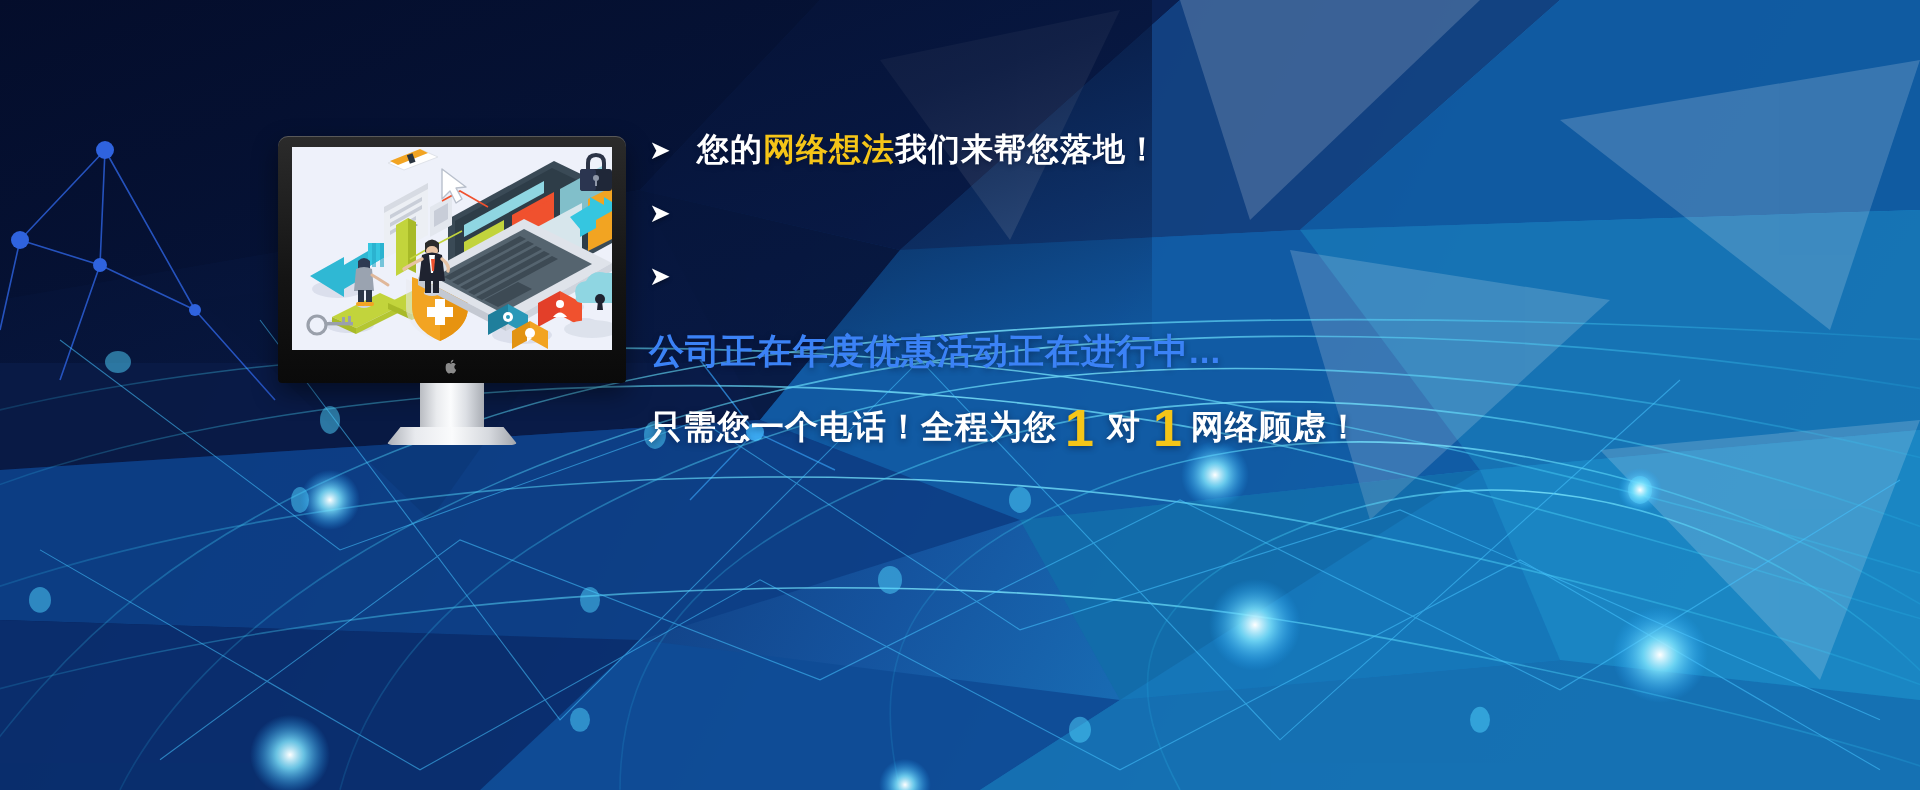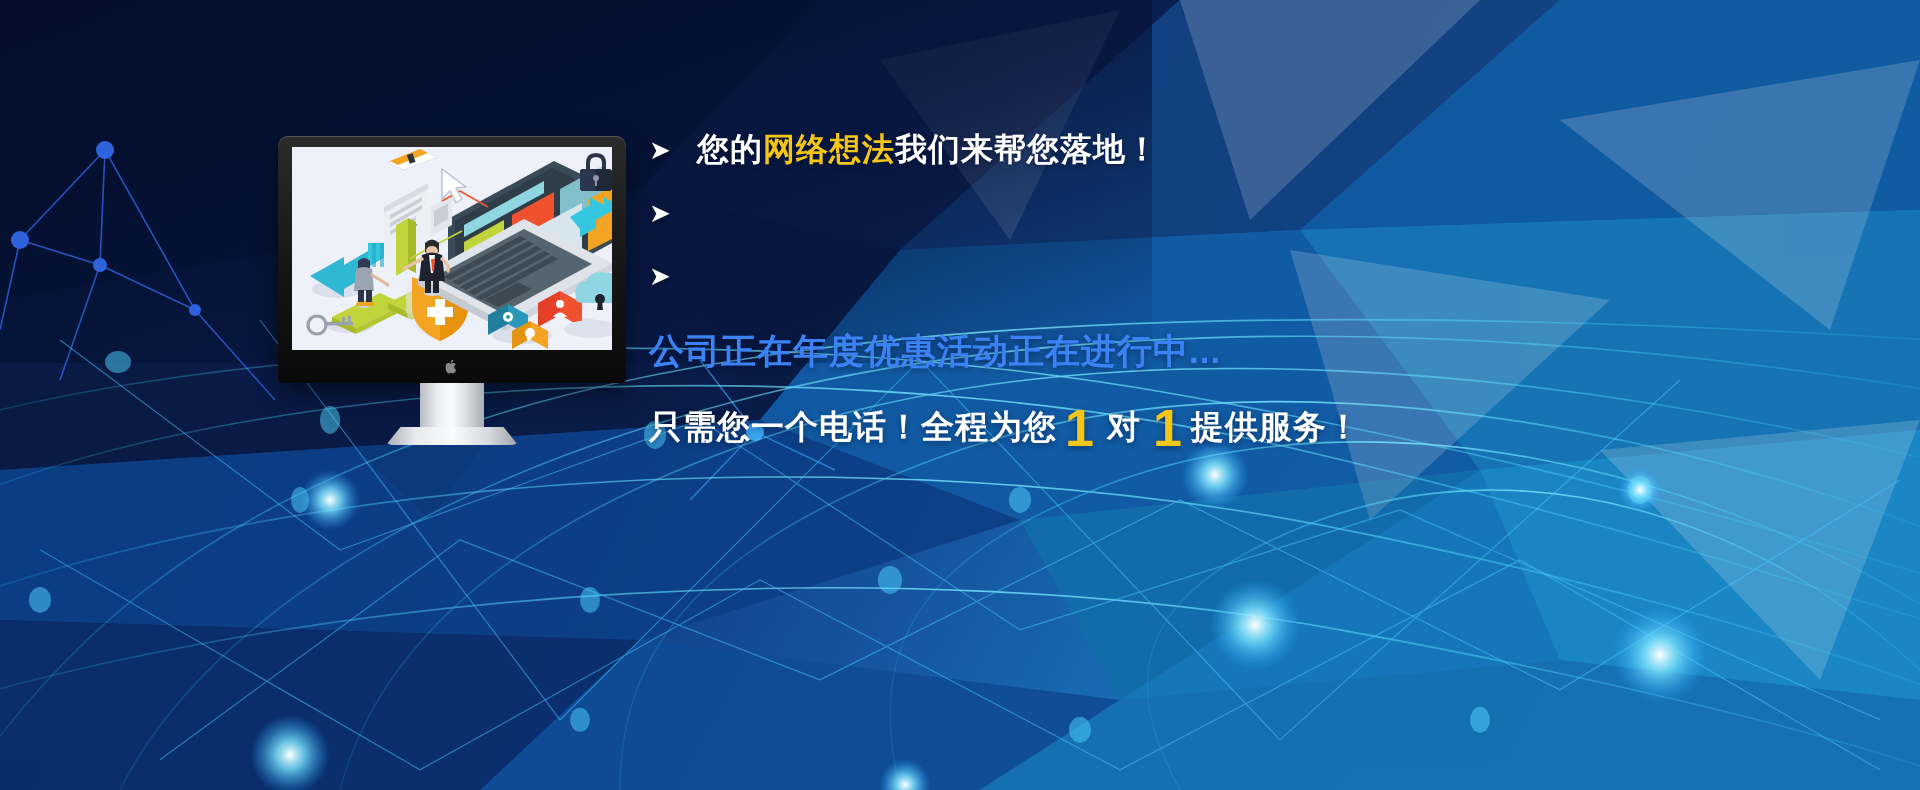--- a/index.html
+++ b/index.html
@@ -448,18 +448,18 @@
       <span class="bullet-ico">➤</span>
     </div>
 
     <div class="promo">公司正在年度优惠活动正在进行中...</div>
 
     <div class="cta">
       <span>只需您一个电话！全程为您</span>
       <span class="big">1</span>
       <span class="mid">对</span>
       <span class="big">1</span>
-      <span>提供服务！</span>
+      <span>网络顾虑！</span>
     </div>
 
   </div>
 
 </div>
 
 </body></html>

